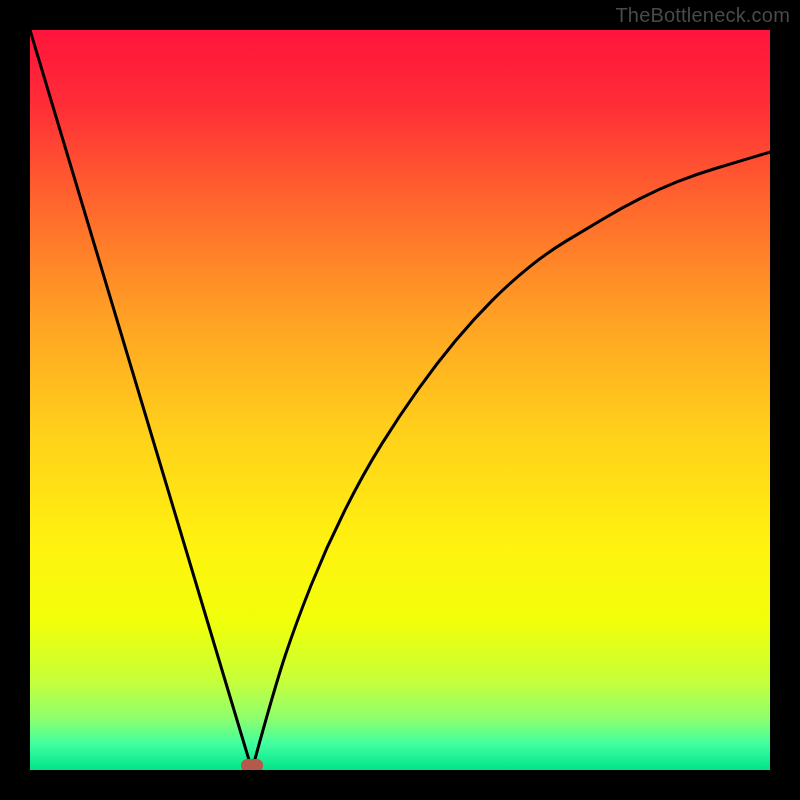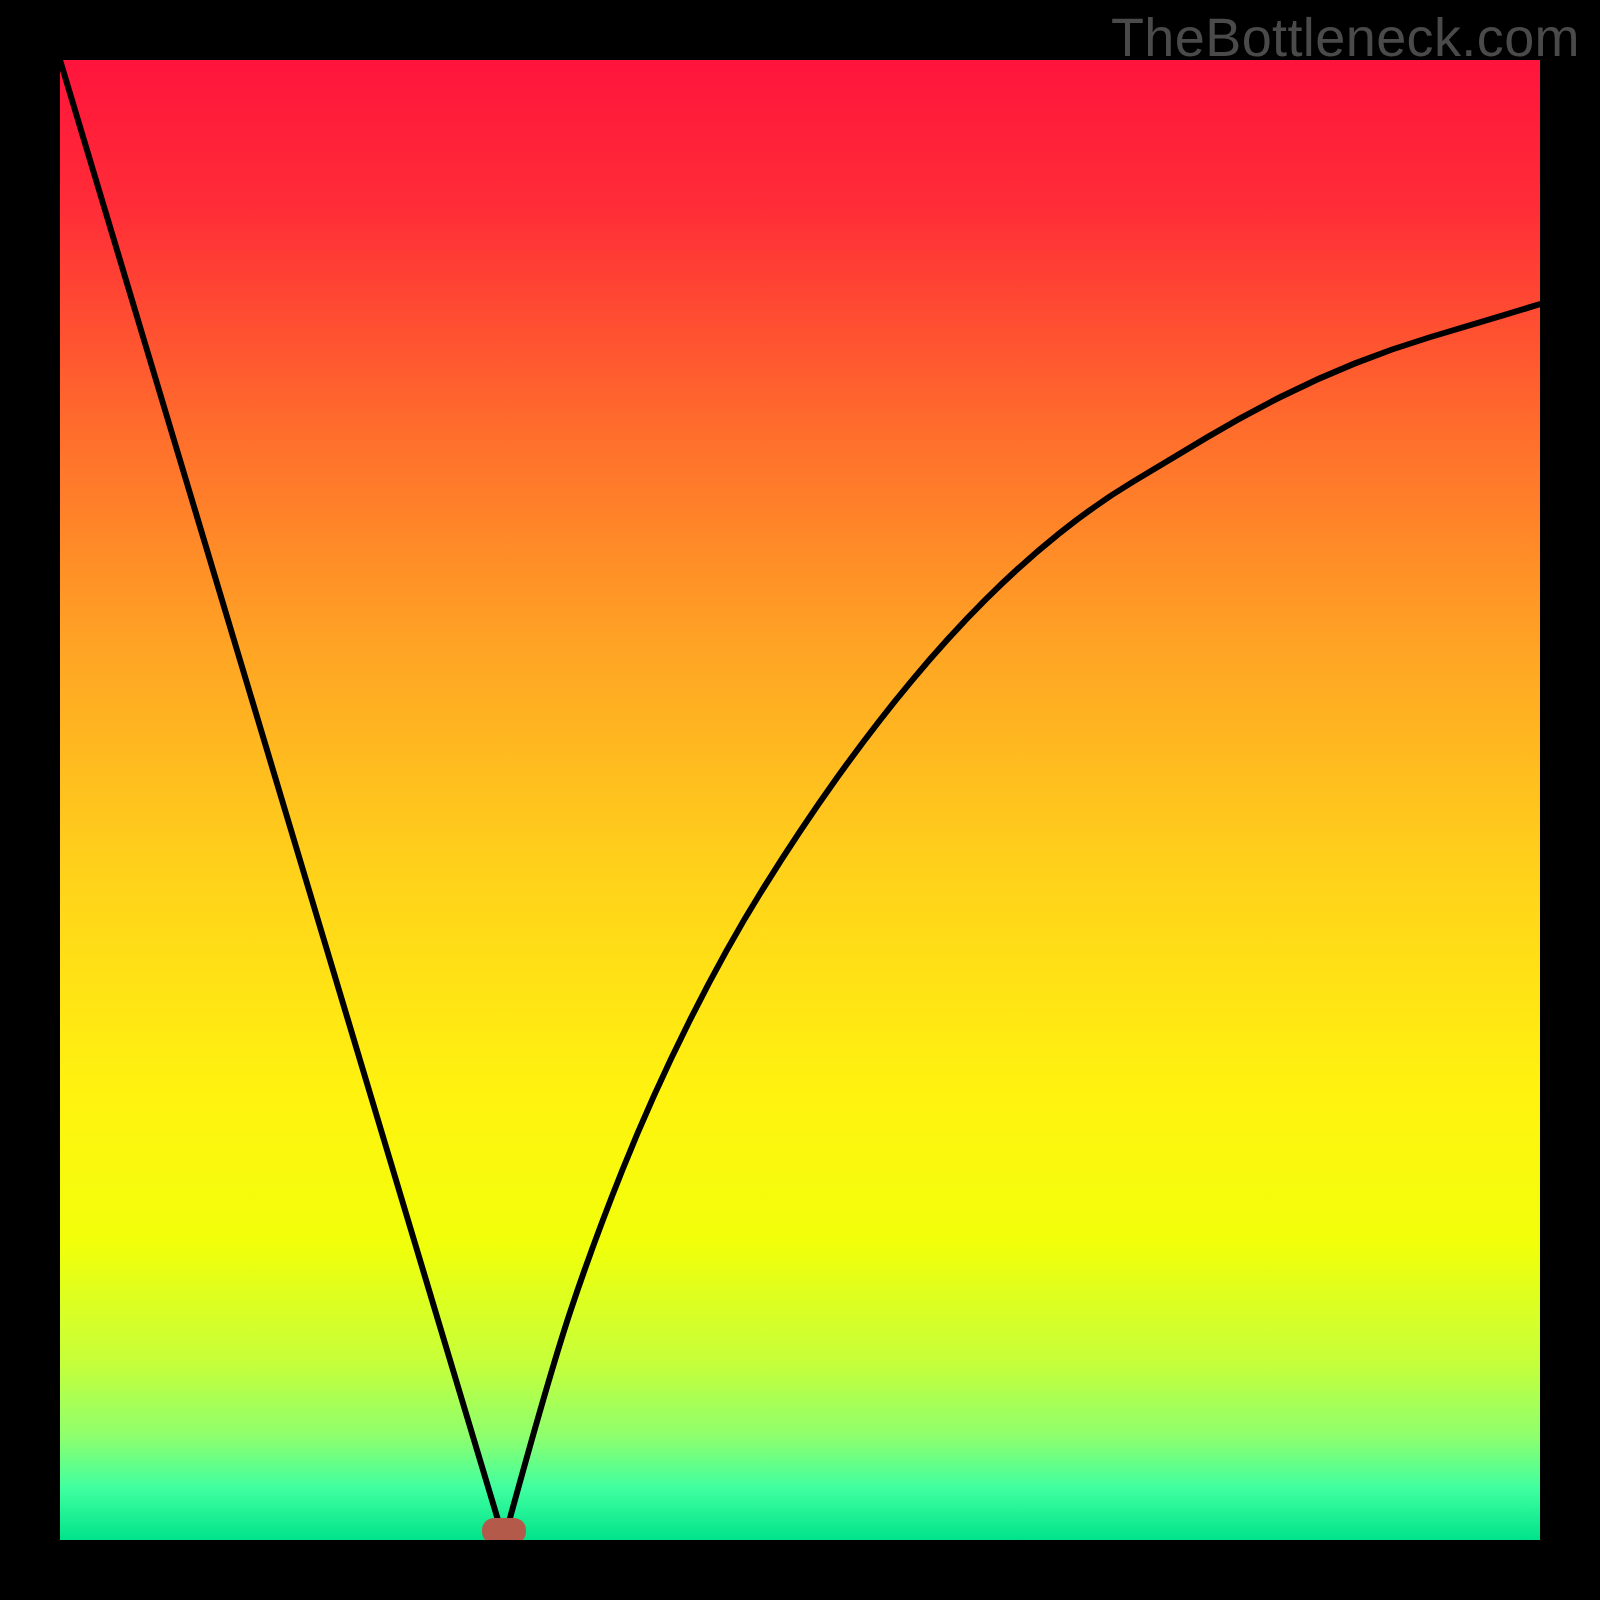--- a/index.html
+++ b/index.html
@@ -23,21 +23,21 @@
     top: 30px;
     width: 740px;
     height: 740px;
     overflow: hidden;
   }
   .watermark {
     position: absolute;
     top: 4px;
     right: 10px;
     color: #4a4a4a;
-    font-size: 27px;
+    font-size: 20px;
     font-weight: 400;
     letter-spacing: 0.2px;
     user-select: none;
   }
   svg { display: block; }
 </style>
 </head>
 <body>
 
 <div class="frame">

